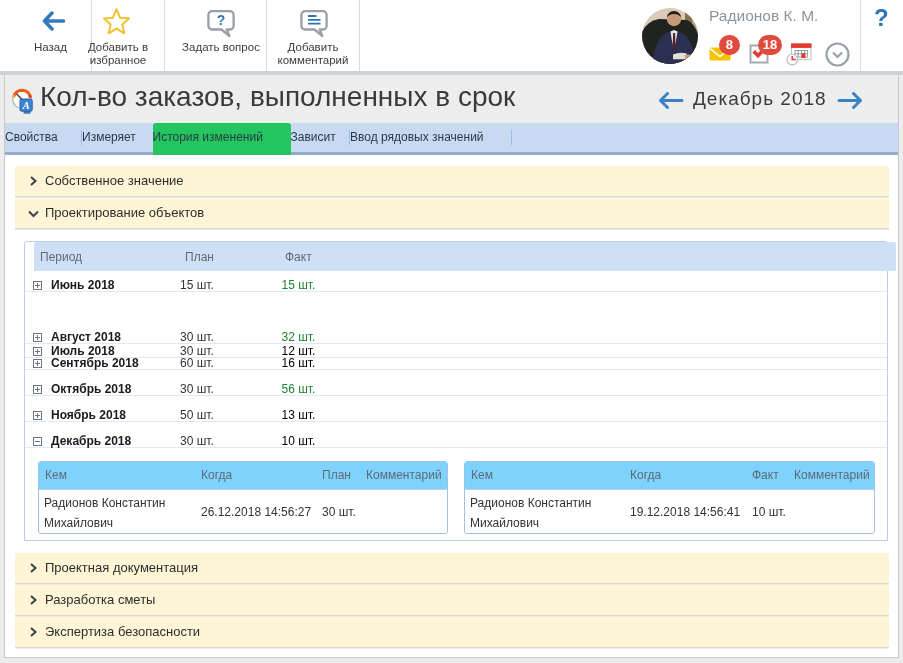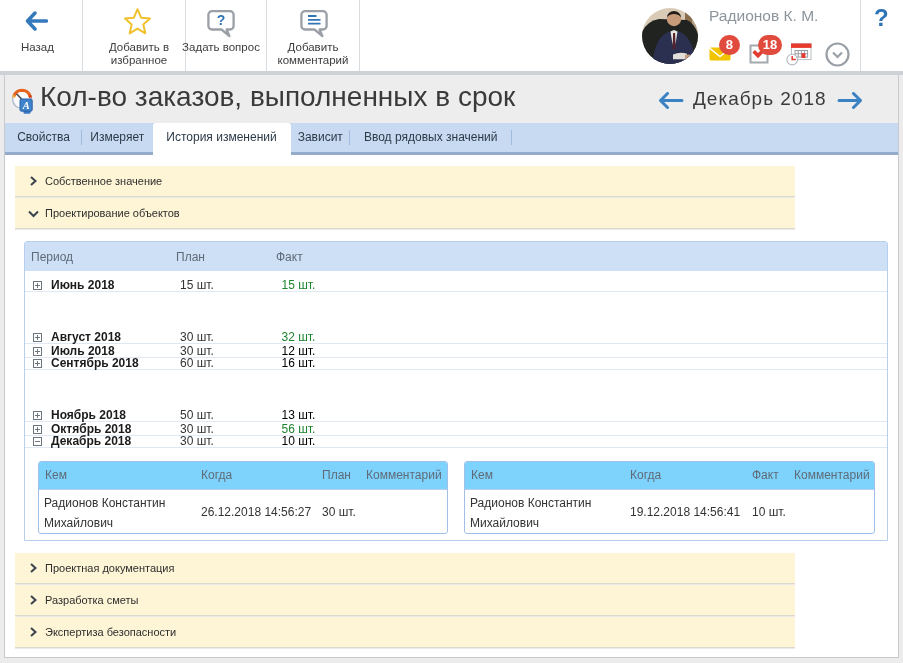--- a/index.html
+++ b/index.html
@@ -19,62 +19,62 @@
   .tsep  { position:absolute; top:0; width:1px; height:71px; background:#d9dcdf; }
   
   .page { position:absolute; left:4px; top:75px; width:895px; height:583px;
           border-left:1px solid #c6cacf; border-right:1px solid #c6cacf; border-bottom:1px solid #c6cacf;
           background:#fff; }
   .titlebar { position:absolute; left:0; top:0; width:893px; height:48px; background:#ededed; }
   .title { position:absolute; left:35px; top:9px; font-size:28px; line-height:26px; color:#3a3a3a; }
   
   .tabs { position:absolute; left:0; top:48px; width:893px; height:32px;
           background:#c8daf1; border-bottom:3px solid #93accb; }
-  .tab { position:absolute; top:0; height:29px; line-height:29px; text-align:center;
+  .tab { position:absolute; top:0; height:29px; line-height:29px; text-align:left;
          font-size:12px; color:#2c3a48; }
-  .tab.active { background:#ffffff; border-radius:3px 3px 0 0; height:32px; }
+  .tab.active { background:#22c55e; border-radius:3px 3px 0 0; height:32px; }
   .tab .vsep { position:absolute; right:0; top:7px; width:1px; height:15px; background:#9fbbdf; }
   
   .content { position:absolute; left:0; top:80px; width:893px; height:502px; background:#fff; }
-  .acc { position:absolute; left:10px; width:780px; height:30px; background:#fdf5d6;
-         font-size:11px; color:#2e2e2e; line-height:30px;
+  .acc { position:absolute; left:10px; width:874px; height:30px; background:#fdf5d6;
+         font-size:13px; color:#2e2e2e; line-height:30px;
          box-shadow:0 1.5px 0 #dbd8cf; }
   .acc .chev { position:absolute; left:13px; top:10px; }
   .acc .txt { position:absolute; left:30px; }
   
   .maintbl { position:absolute; left:19px; top:86px; width:864px; height:300px;
              border:1px solid #b7cfec; background:#fff; border-radius:3px 3px 0 0; }
-  .mthead { position:absolute; left:0; top:0; width:862px; height:29px; background:#cde0f6;
+  .mthead { position:absolute; left:9px; top:0; width:862px; height:29px; background:#cde0f6;
             border-radius:2px 2px 0 0;text-align:center; }
   .mthead span, .sthead span { position:absolute; top:0.5px; line-height:29px; font-size:12px; color:#5f6b78; }
   .mrow { position:absolute; left:0; width:862px; height:21px; border-bottom:1px solid #e0e8f3; }
   .mrow .exp { position:absolute; left:8px; top:10px; width:9px; height:9px; }
   .mrow .mon { position:absolute; left:26px; top:2px; line-height:25px; font-size:12px; font-weight:bold; color:#1b1b1b; }
   .mrow .pl  { position:absolute; left:155px; top:2px; line-height:25px; font-size:12px; color:#333; }
   .mrow .fa  { position:absolute; left:256.5px; top:2px; line-height:25px; font-size:12px; }
   .good { color:#1d8430; } .bad { color:#000000; }
   
   .subtbl { position:absolute; top:219px; height:73px; border:1px solid #9fc0e8; background:#fff; border-radius:3px; }
   .sthead { position:absolute; left:0; top:0; right:0; height:28px; background:#7dd3fc;
             border-bottom:1px solid #b7cfec; border-radius:2px 2px 0 0; }
   .sthead span { top:-1px; line-height:28px; }
   .stbody { position:absolute; left:0; top:29px; right:0; bottom:0; font-size:12px; color:#333; }
   .stbody div { position:absolute; }
 </style>
 </head>
 <body>
 
 <div class="toolbar">
-  <div class="tbtn" style="left:0; width:83px;">
+  <div class="tbtn" style="left:17px; width:75px;">
     <svg style="position:absolute;left:25px;top:11px;" width="23" height="20" viewBox="0 0 23 20">
       <path d="M10 2 L2.5 10 L10 18 M3 10 L21.5 10" fill="none" stroke="#3579bd" stroke-width="3.5" stroke-linecap="round" stroke-linejoin="round"></path>
     </svg>
     <div class="lbl" style="padding-right:7px;">Назад</div>
   </div>
-  <div class="tbtn" style="left:93px; width:93px;">
+  <div class="tbtn" style="left:72px; width:93px;">
     <svg style="position:absolute;left:30px;top:7px;" width="29" height="28" viewBox="0 0 29 28">
       <path d="M14.5 2.2 L18.1 10.7 L27 11.4 L20.3 17.4 L22.3 26.3 L14.5 21.6 L6.7 26.3 L8.7 17.4 L2 11.4 L10.9 10.7 Z" fill="none" stroke="#f0c12c" stroke-width="2" stroke-linejoin="round"></path>
     </svg>
     <div class="lbl">Добавить в<br>избранное</div>
   </div>
   <div class="tbtn" style="left:176px; width:91px;">
     <svg style="position:absolute;left:31px;top:10px;" width="28" height="28" viewBox="0 0 28 28">
       <path d="M5 1.2 H23 A3.6 3.6 0 0 1 26.6 4.8 V15.9 A3.6 3.6 0 0 1 23 19.5 H19.6 L22.4 26 L14.5 19.5 H5 A3.6 3.6 0 0 1 1.4 15.9 V4.8 A3.6 3.6 0 0 1 5 1.2 Z" fill="#fff" stroke="#9aa0a6" stroke-width="2.3" stroke-linejoin="round"></path>
       <text x="14" y="15.2" text-anchor="middle" font-size="14" font-weight="bold" fill="#2e75b6" font-family="Liberation Sans">?</text>
     </svg>
@@ -220,21 +220,21 @@
       </div>
       <div class="mrow" style="top:107px;">
         <svg class="exp" viewBox="0 0 9 9">
             <rect x="0.5" y="0.5" width="8" height="8" fill="#fff" stroke="#6d767e"></rect>
             <path d="M2 4.5 h5 M4.5 2 v5" stroke="#6d767e"></path>
           </svg>
         <span class="mon">Сентябрь 2018</span>
           <span class="pl">60 шт.</span>
           <span class="fa bad">16 шт.</span>
       </div>
-      <div class="mrow" style="top:133px;margin-top:40px;">
+      <div class="mrow" style="top:133px;">
         <svg class="exp" viewBox="0 0 9 9">
             <rect x="0.5" y="0.5" width="8" height="8" fill="#fff" stroke="#6d767e"></rect>
             <path d="M2 4.5 h5 M4.5 2 v5" stroke="#6d767e"></path>
           </svg>
         <span class="mon">Октябрь 2018</span>
           <span class="pl">30 шт.</span>
           <span class="fa good">56 шт.</span>
       </div>
       <div class="mrow" style="top:159px;text-decoration:underline;">
         <svg class="exp" viewBox="0 0 9 9">

